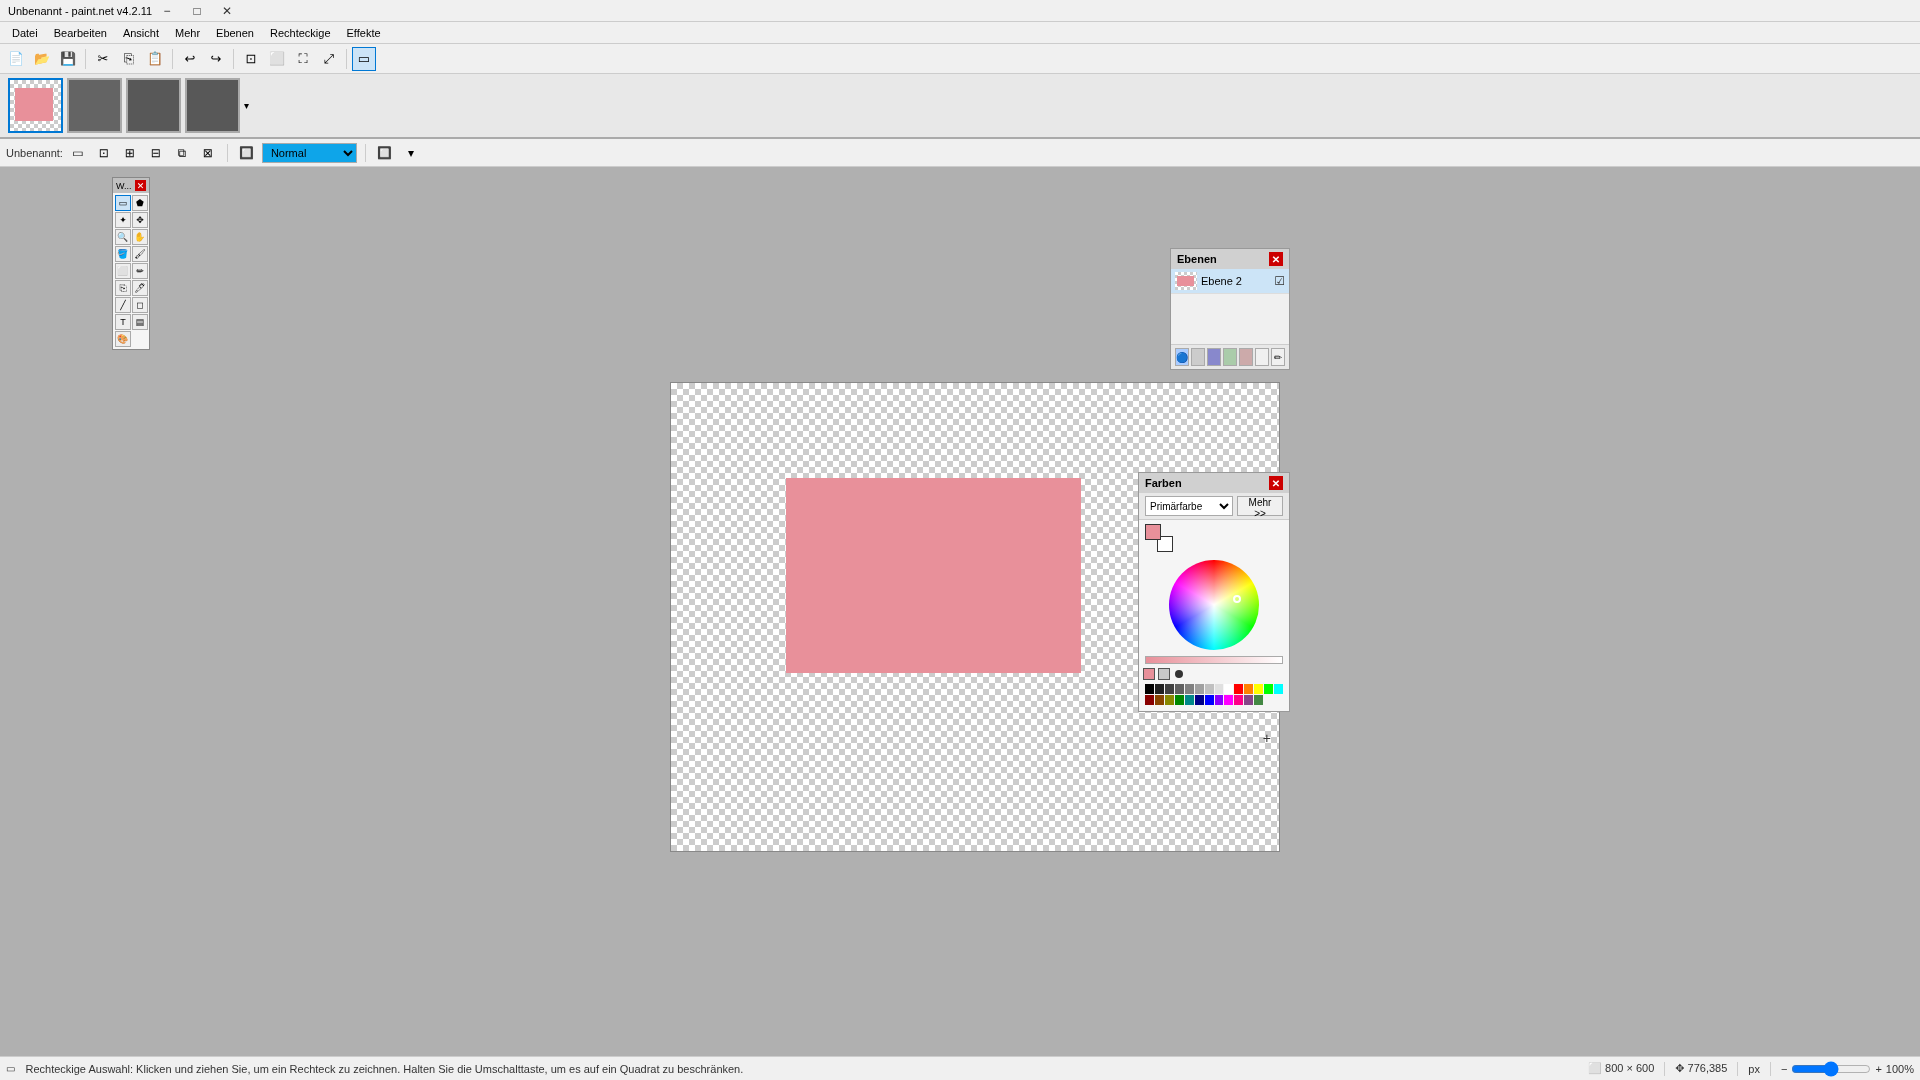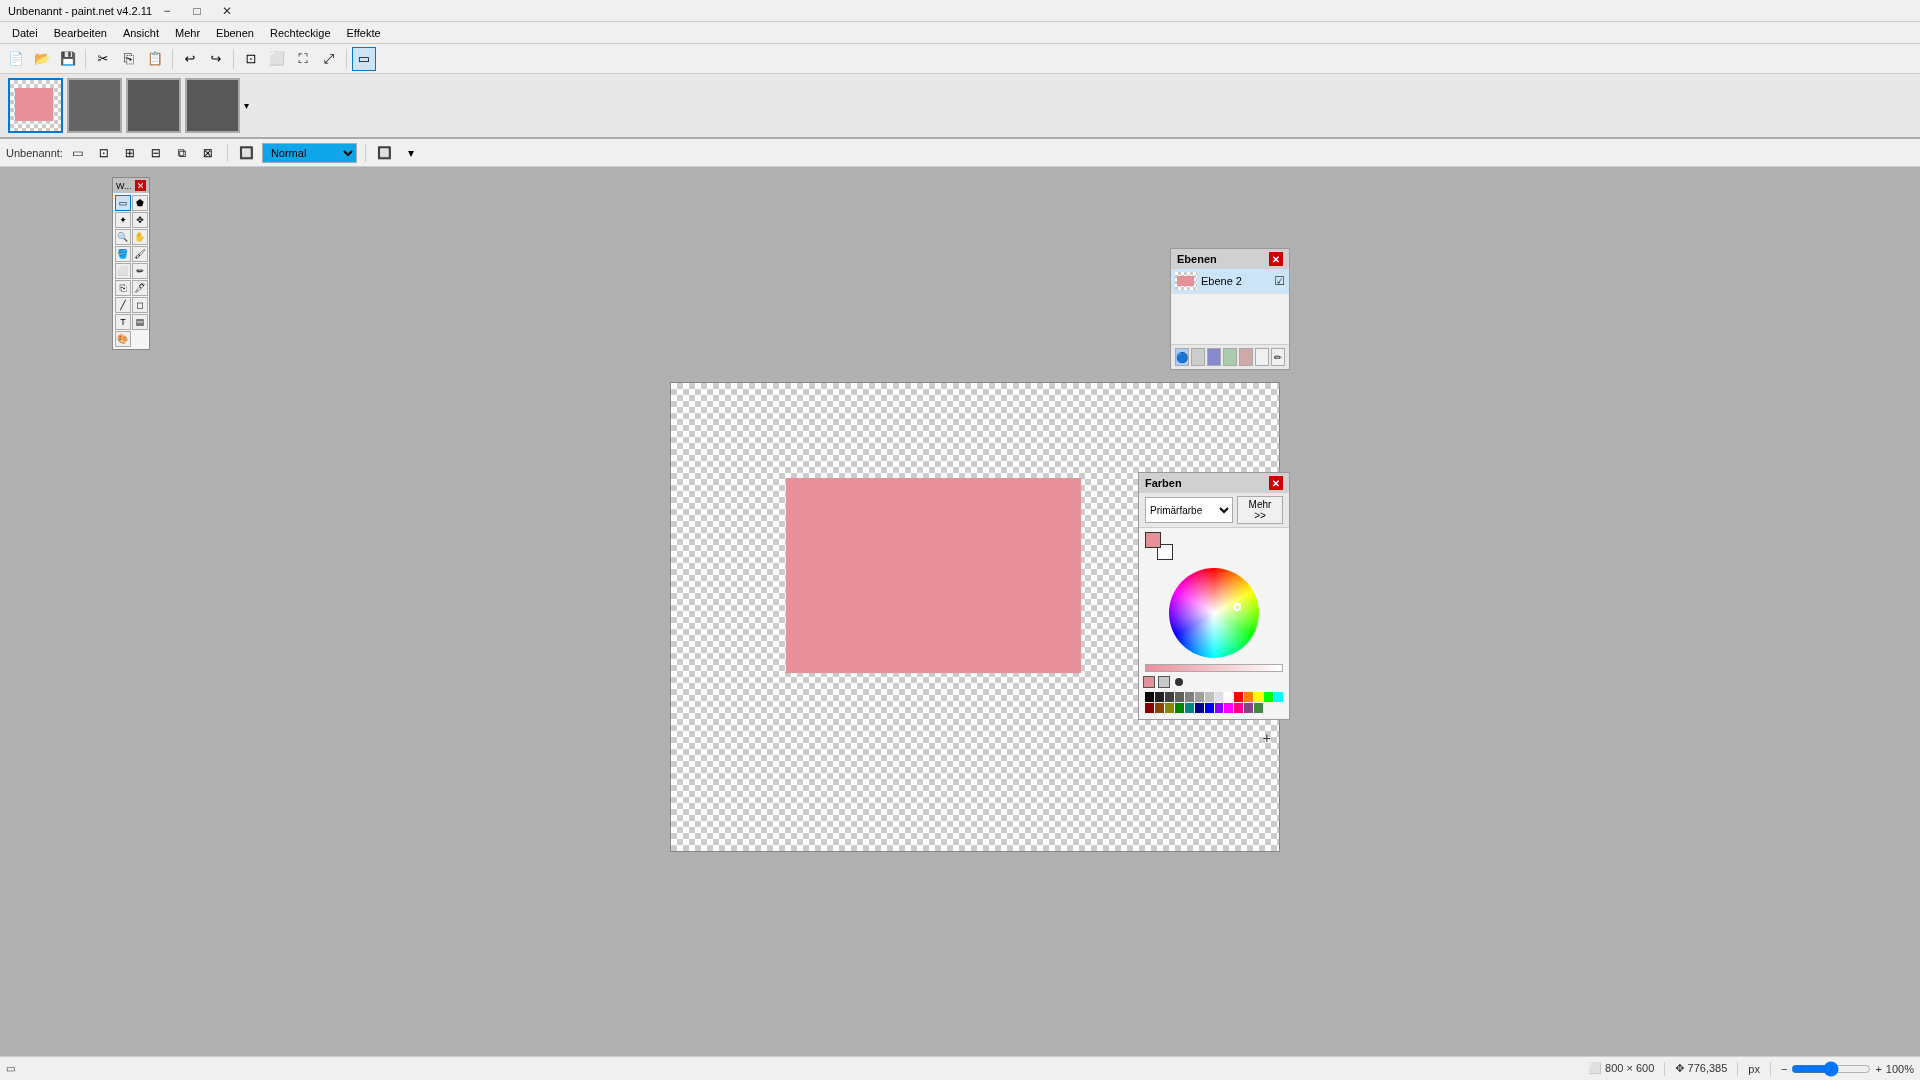--- a/index.html
+++ b/index.html
@@ -262,27 +262,27 @@
     .color-panel-header {
       display: flex;
       align-items: center;
       gap: 4px;
       padding: 3px 6px;
       background: #e8e8e8;
       border-bottom: 1px solid #ccc;
     }
     .color-select {
       flex: 1;
-      height: 26px;
+      height: 20px;
       border: 1px solid #aaa;
       font-size: 10px;
       background: #fff;
     }
     .mehr-btn {
-      height: 28px;
+      height: 20px;
       padding: 0 4px;
       border: 1px solid #aaa;
       background: #f0f0f0;
       font-size: 10px;
       cursor: pointer;
     }
     .color-swatches-main {
       display: flex;
       align-items: center;
       padding: 4px 6px;
@@ -568,20 +568,21 @@
       <div class="palette-color" title="#ff00ff" style="background: rgb(255, 0, 255);"></div>
       <div class="palette-color" title="#ff0088" style="background: rgb(255, 0, 136);"></div>
       <div class="palette-color" title="#884488" style="background: rgb(136, 68, 136);"></div>
       <div class="palette-color" title="#448844" style="background: rgb(68, 136, 68);"></div>
     </div>
   <div style="height:4px;"></div>
 </div>
 
 <div id="statusbar">
   <span class="status-icon">▭</span>
+  <span>Rechteckige Auswahl: Klicken und ziehen Sie, um ein Rechteck zu zeichnen. Halten Sie die Umschalttaste, um es auf ein Quadrat zu beschränken.</span>
   <div class="status-right">
     <span>
       <span>⬜</span>
       <span>800 × 600</span>
       <span></span>
     </span>
     <div class="status-sep"></div>
     <span>
       <span>✥</span>
       <span>776,385</span>

